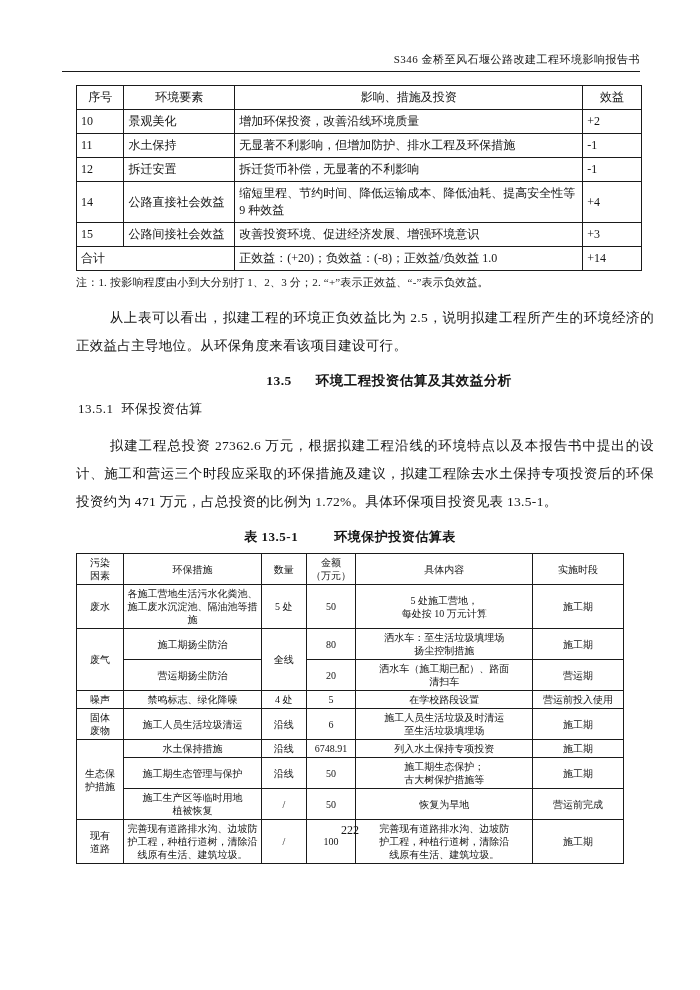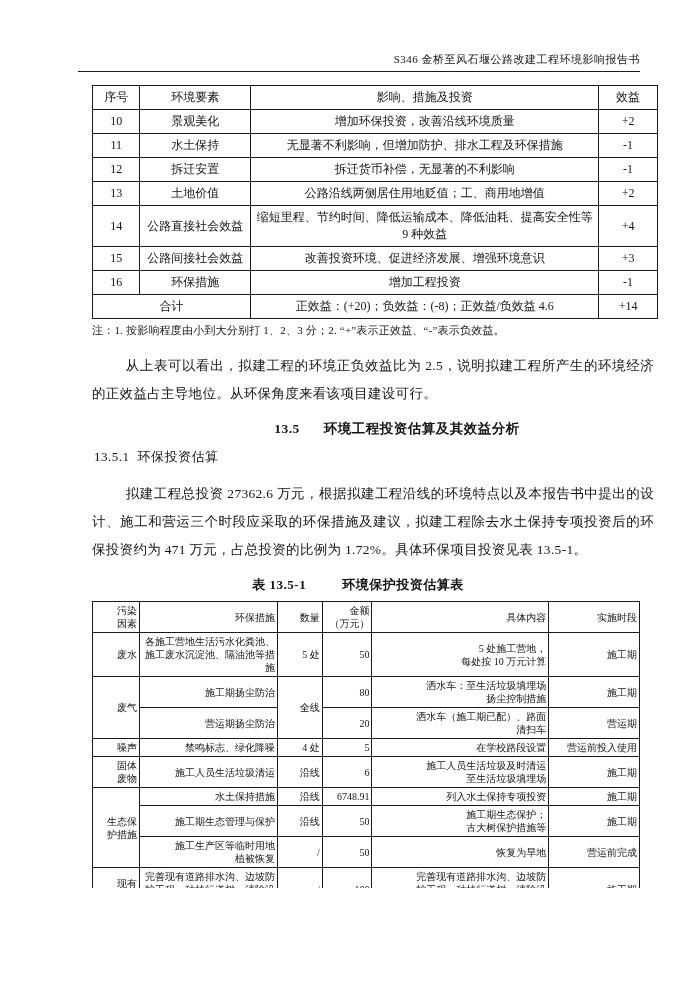--- a/index.html
+++ b/index.html
@@ -4,39 +4,37 @@
 <style>
   html,body { margin:0; padding:0; background:#ffffff; }
   .page {
     position:relative;
     width:700px; height:888px;
     background:#ffffff;
     color:#141414;
     font-family:"Liberation Serif","DejaVu Serif",serif;
     overflow:hidden;
     box-sizing:border-box;
-    padding-left:16px;
   }
   
   .doc-header {
     margin:0 60px 0 62px;
     padding-top:52px;
     padding-bottom:4px;
     text-align:right;
     font-size:11px;
     letter-spacing:0.5px;
     border-bottom:1.5px solid #1a1a1a;
   }
   
   table { border-collapse:collapse; table-layout:fixed; }
   .t1 {
     margin:13px 4px 0 76px;
     width:566px;
     font-size:12px;
-    text-align:center;
   }
   .t1 th, .t1 td {
     border:1px solid #1a1a1a;
     padding:3px 4px;
     line-height:17px;
     font-weight:normal;
   }
   .note {
     margin:4px 0 0 76px;
     font-size:11px;
@@ -71,21 +69,21 @@
     font-size:13px;
     font-weight:bold;
     letter-spacing:0.5px;
   }
   .caption .num { margin-right:36px; font-weight:bold; }
   
   .t2 {
     margin:7px 0 0 76px;
     width:548px;
     font-size:10px;
-    text-align:right;
+    text-align:center;
   }
   .t2 th, .t2 td {
     border:1px solid #1a1a1a;
     padding:2px 2px;
     line-height:13px;
     font-weight:normal;
     white-space:pre-line;
     vertical-align:middle;
   }
   .page-num {
@@ -131,46 +129,34 @@
         <td>无显著不利影响，但增加防护、排水工程及环保措施</td>
         <td>-1</td>
       </tr>
       <tr>
         <td>12</td>
         <td>拆迁安置</td>
         <td>拆迁货币补偿，无显著的不利影响</td>
         <td>-1</td>
       </tr>
       <tr>
-        <td>13</td>
-        <td>土地价值</td>
-        <td>公路沿线两侧居住用地贬值；工、商用地增值</td>
-        <td>+2</td>
-      </tr>
-      <tr>
         <td>14</td>
         <td>公路直接社会效益</td>
         <td>缩短里程、节约时间、降低运输成本、降低油耗、提高安全性等 9 种效益</td>
         <td>+4</td>
       </tr>
       <tr>
         <td>15</td>
         <td>公路间接社会效益</td>
         <td>改善投资环境、促进经济发展、增强环境意识</td>
         <td>+3</td>
       </tr>
       <tr>
-        <td>16</td>
-        <td>环保措施</td>
-        <td>增加工程投资</td>
-        <td>-1</td>
-      </tr>
-      <tr>
         <td colspan="2">合计</td>
-        <td>正效益：(+20)；负效益：(-8)；正效益/负效益 4.6</td>
+        <td>正效益：(+20)；负效益：(-8)；正效益/负效益 1.0</td>
         <td>+14</td>
       </tr>
     </tbody>
   </table>
 
   <div class="note">注：1. 按影响程度由小到大分别打 1、2、3 分；2. “+”表示正效益、“-”表示负效益。</div>
 
   <p class="para">从上表可以看出，拟建工程的环境正负效益比为 2.5，说明拟建工程所产生的环境经济的正效益占主导地位。从环保角度来看该项目建设可行。</p>
 
   <div class="h1">
@@ -286,14 +272,15 @@
         <td>/</td>
         <td>100</td>
         <td>完善现有道路排水沟、边坡防
 护工程，种植行道树，清除沿
 线原有生活、建筑垃圾。</td>
         <td>施工期</td>
       </tr>
     </tbody>
   </table>
 
+  <div class="page-num">222</div>
 
 </div>
 
 </body></html>

